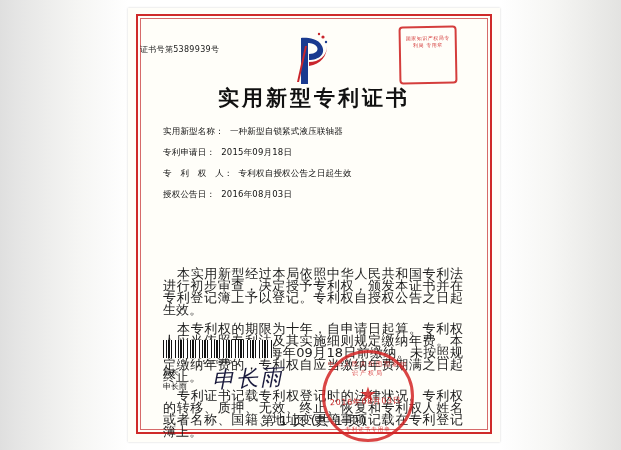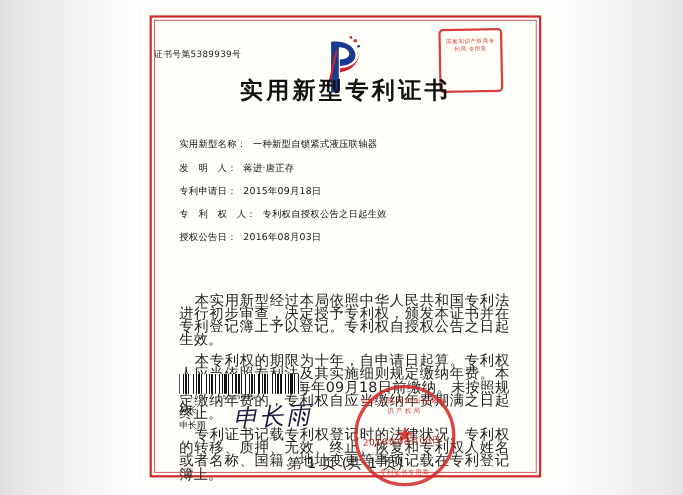--- a/index.html
+++ b/index.html
@@ -108,21 +108,21 @@
     color: #cf2424;
     letter-spacing: 0.5px;
     padding-top: 4px;
     box-sizing: border-box;
   }
 
   
   .main-title {
     position: absolute;
     left: 140px;
-    top: 68px;
+    top: 84px;
     width: 348px;
     text-align: center;
     font-size: 21px;
     font-weight: bold;
     color: #111;
     letter-spacing: 3px;
     font-family: "DejaVu Sans", "Liberation Sans", sans-serif;
   }
 
   
@@ -325,24 +325,20 @@
   <div class="seal-top">
     <div class="seal-txt">国家知识产权局专利局 专用章</div>
   </div>
 
   <div class="main-title">实用新型专利证书</div>
 
   <div class="fields">
     <div class="field-row">
       <span class="field-label">实用新型名称：</span>
       <span class="field-value">一种新型自锁紧式液压联轴器</span>
-    </div>
-    <div class="field-row">
-      <span class="field-label">发　明　人：</span>
-      <span class="field-value">蒋进·唐正存</span>
     </div>
     <div class="field-row">
       <span class="field-label">专利申请日：</span>
       <span class="field-value">2015年09月18日</span>
     </div>
     <div class="field-row">
       <span class="field-label">专　利　权　人：</span>
       <span class="field-value">专利权自授权公告之日起生效</span>
     </div>
     <div class="field-row">

